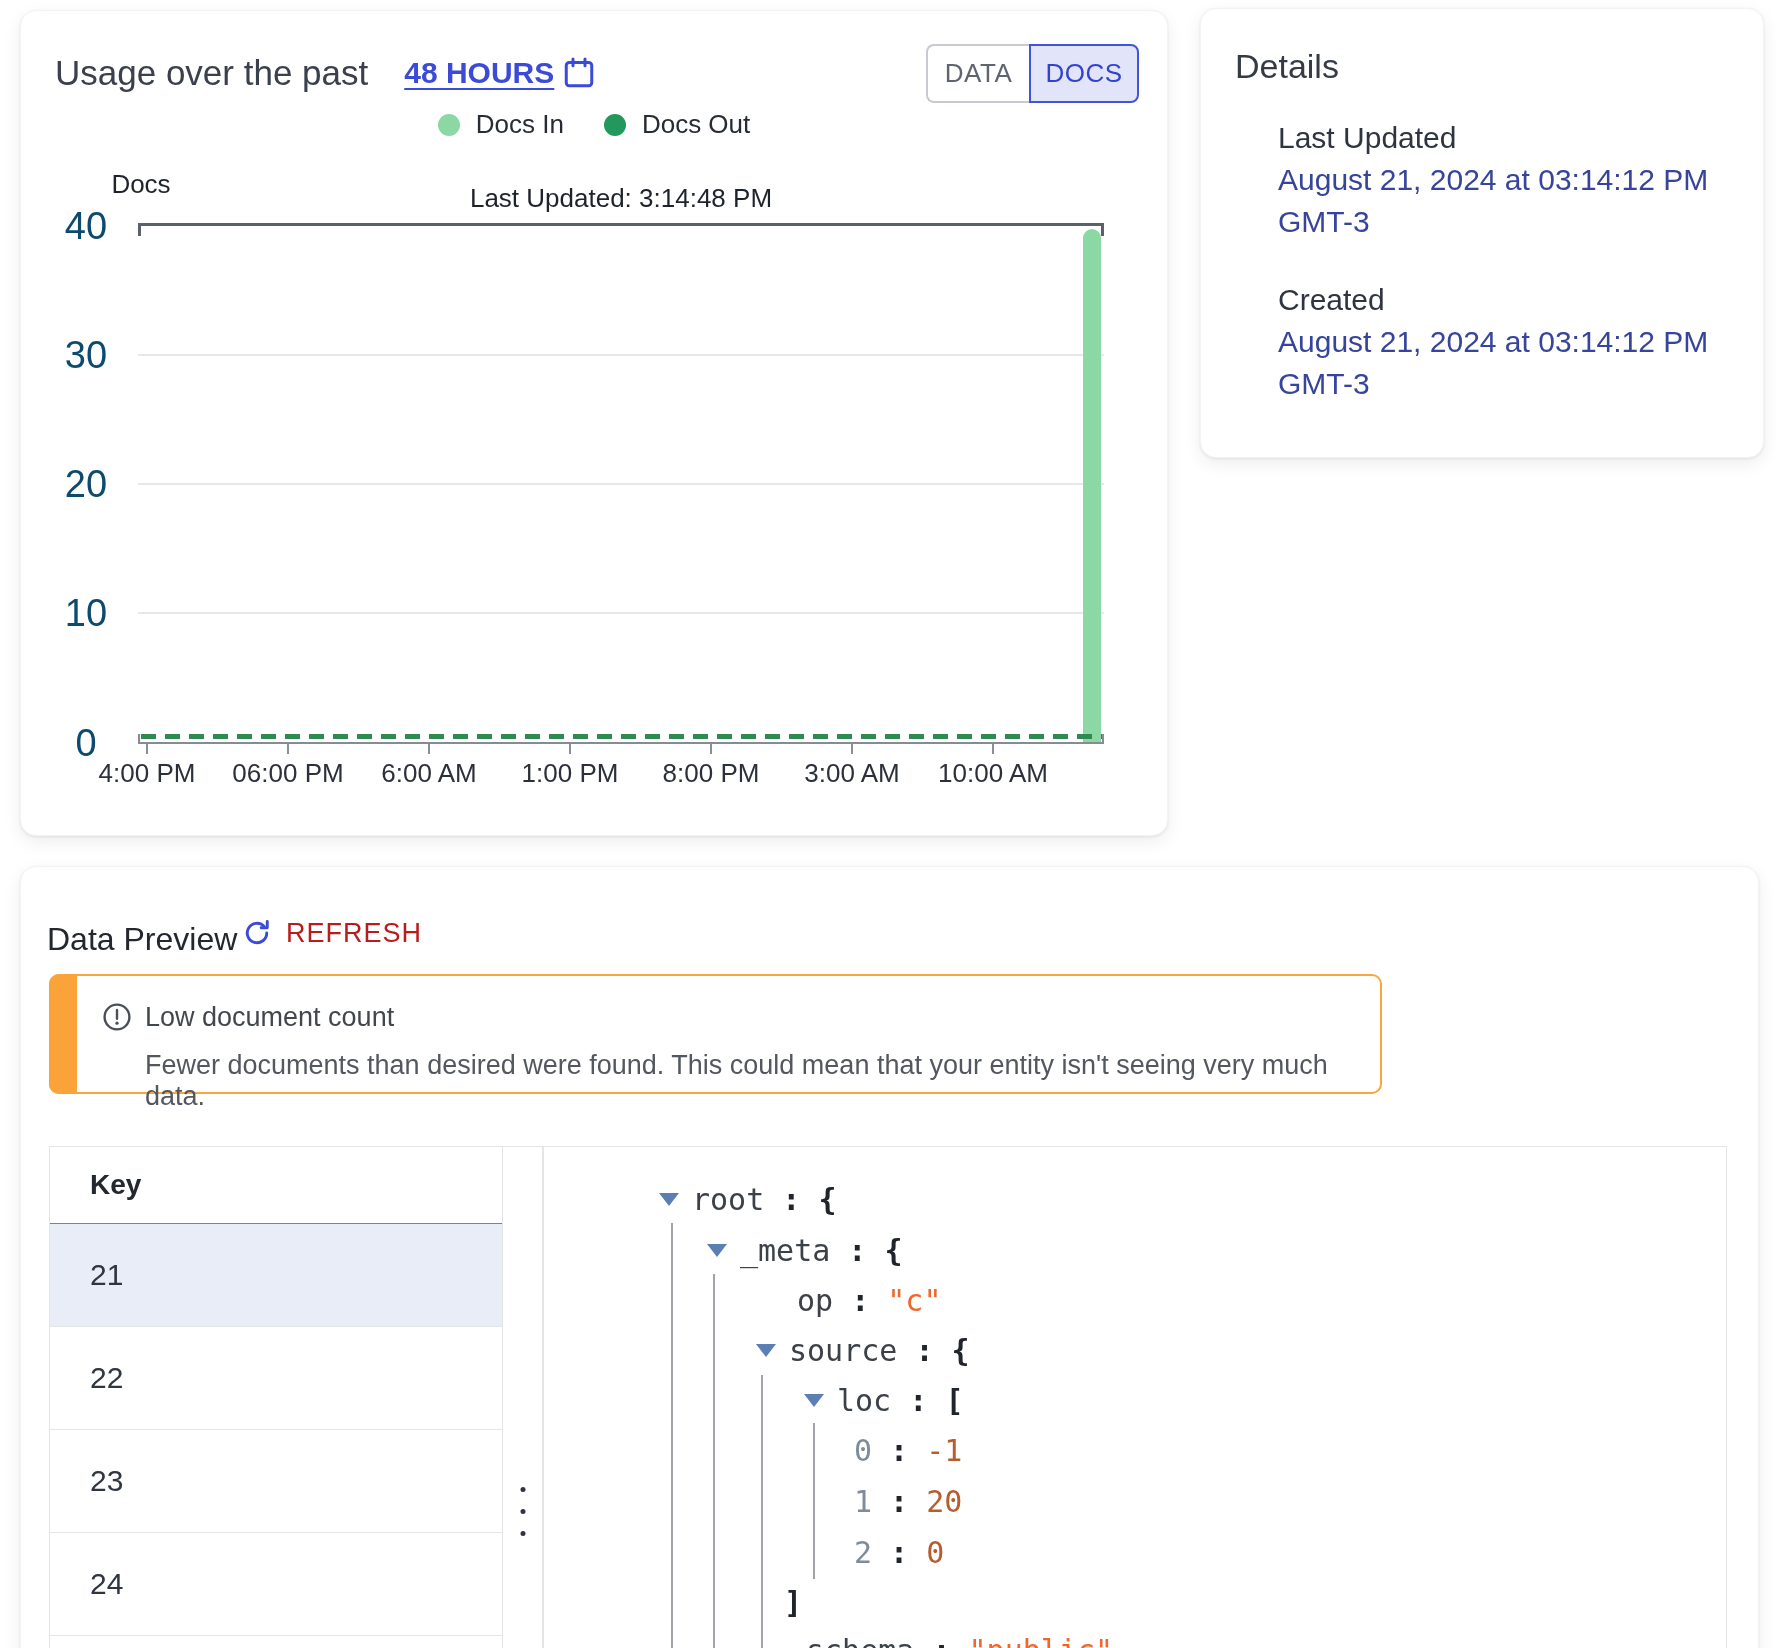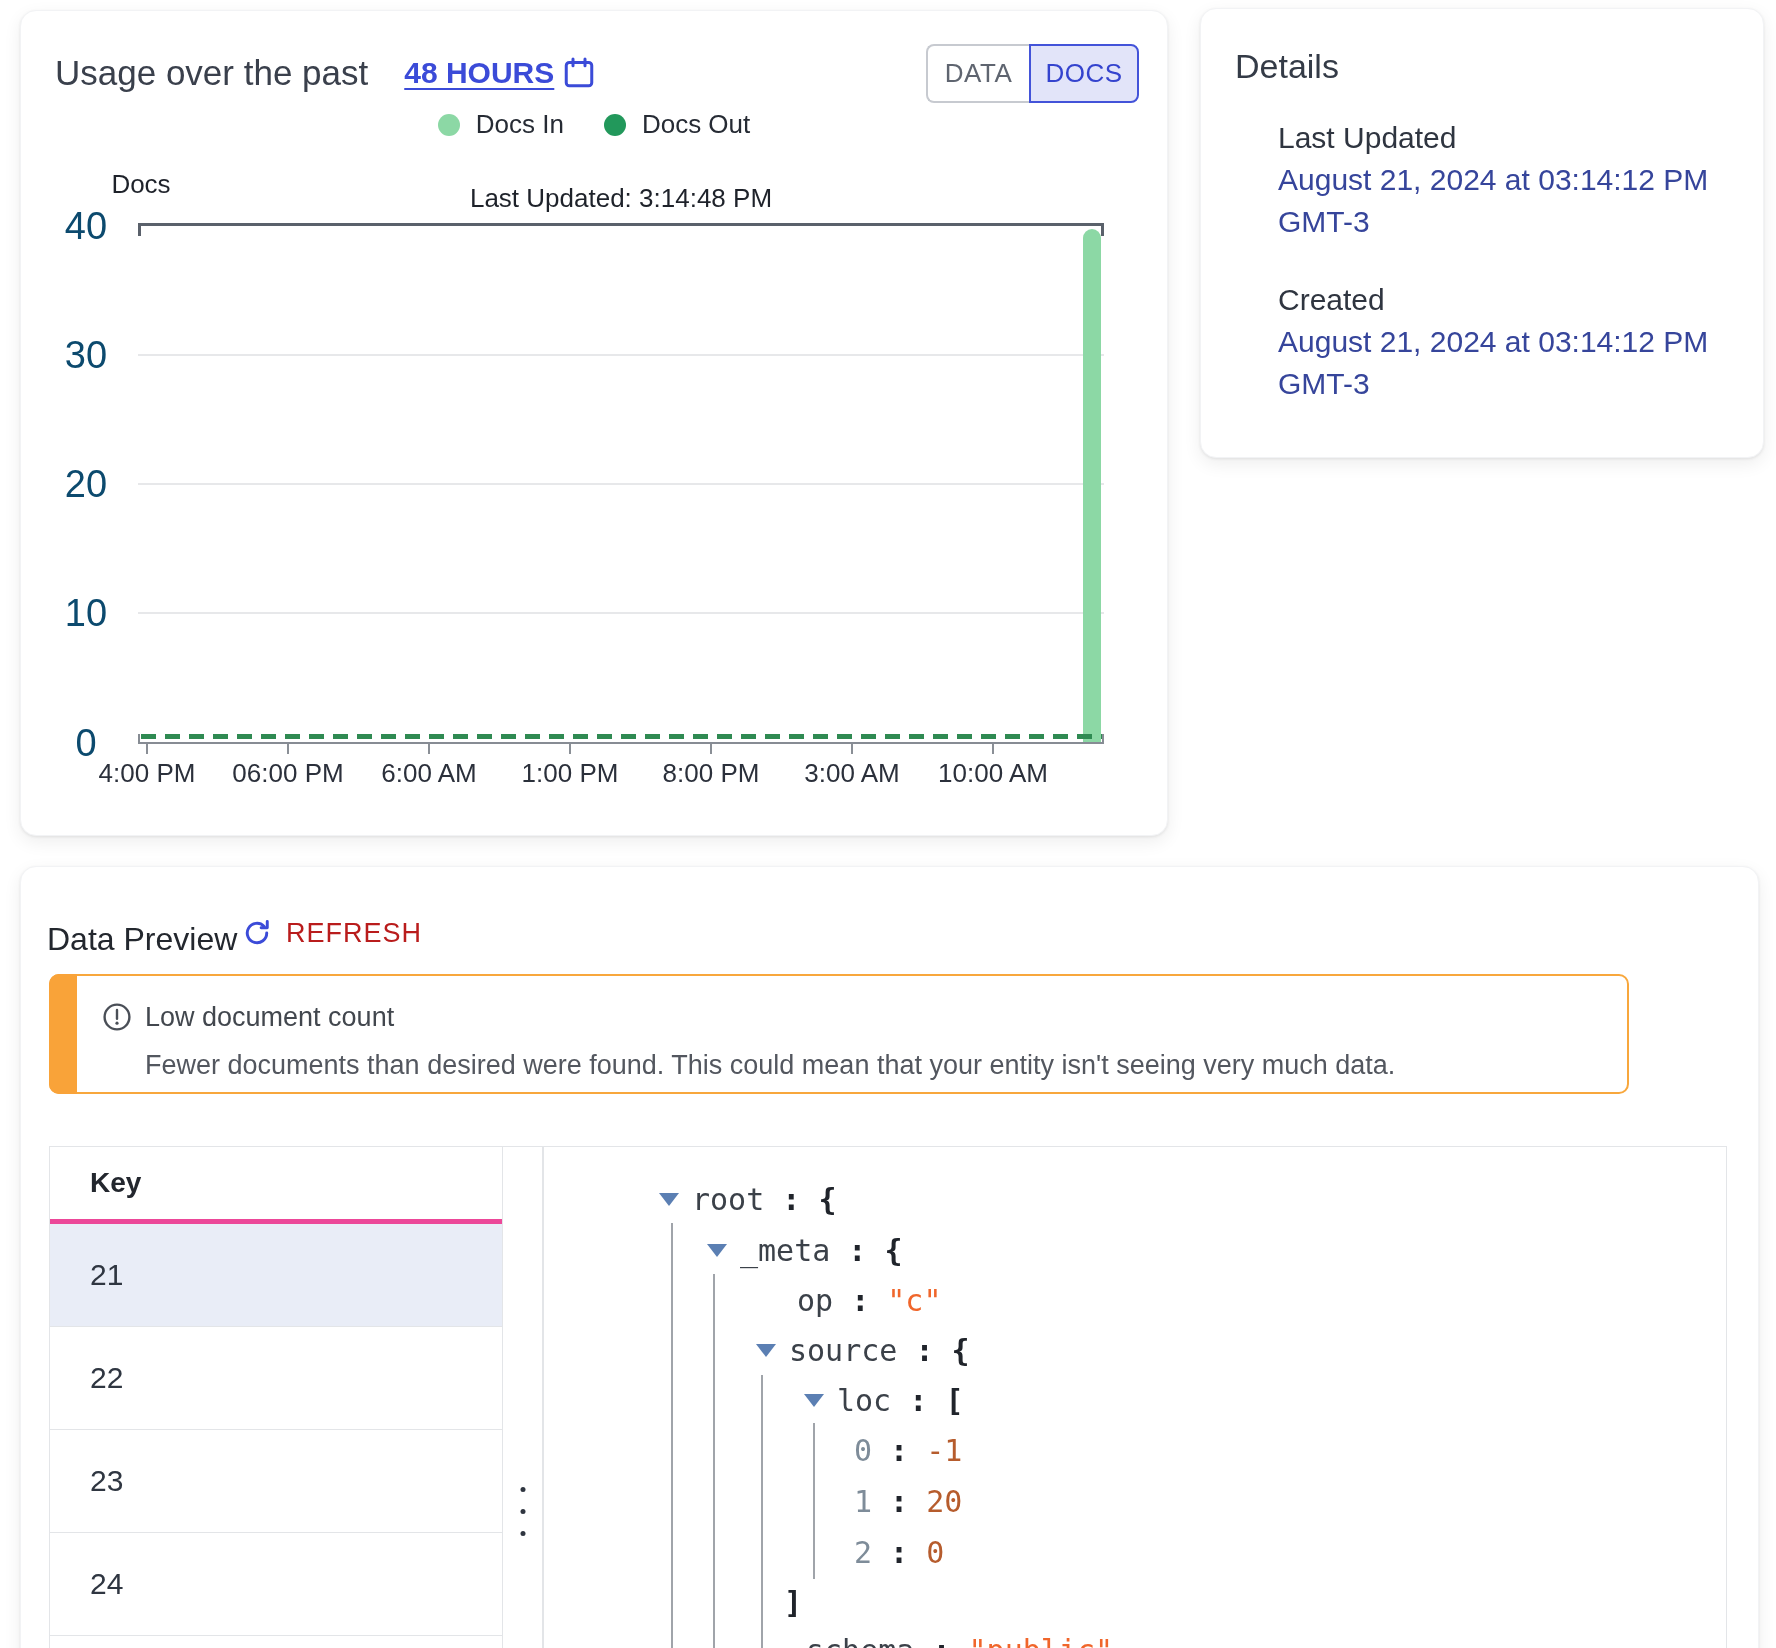--- a/index.html
+++ b/index.html
@@ -32,29 +32,29 @@
 
   
   .d-title{position:absolute;left:34px;top:38px;font-size:34px;color:#343B47;}
   .d-label{position:absolute;left:77px;font-size:30px;color:#2F3540;}
   .d-value{position:absolute;left:77px;width:480px;font-size:30px;line-height:42px;color:#36459B;}
 
   
   .p-title{position:absolute;left:26px;top:54px;font-size:32px;color:#23272E;}
   .refresh{position:absolute;left:220px;top:50px;display:flex;align-items:center;gap:13px;cursor:pointer;}
   .refresh-label{font-size:27px;font-weight:500;letter-spacing:1px;color:#b91c1c;}
-  .warn{position:absolute;left:28px;top:107px;width:1580px;height:120px;box-sizing:border-box;
+  .warn{position:absolute;left:28px;top:107px;width:1333px;height:120px;box-sizing:border-box;
         border:2px solid #F8A73C;border-radius:10px;background:#fff;}
   .warn-bar{position:absolute;left:-2px;top:-2px;bottom:-2px;width:28px;background:#F9A339;border-radius:10px 0 0 10px;}
   .warn-title{position:absolute;left:94px;top:26px;font-size:27px;font-weight:500;color:#42474E;}
   .warn-desc{position:absolute;left:94px;top:74px;font-size:27px;color:#53575F;}
 
   .ktable{position:absolute;left:28px;top:279px;width:454px;height:503px;box-sizing:border-box;
           border:1px solid #E3E5E8;border-bottom:none;background:#fff;}
-  .khead{height:77px;box-sizing:border-box;border-bottom:5px solid #ec4899;display:flex;align-items:center;}
+  .khead{height:77px;box-sizing:border-box;border-bottom:1px solid #ec4899;display:flex;align-items:center;}
   .khead span{margin-left:40px;font-size:28px;font-weight:600;color:#23272E;}
   .krow{height:103px;box-sizing:border-box;border-bottom:1px solid #E3E5E8;display:flex;align-items:center;cursor:pointer;}
   .krow span{margin-left:40px;font-size:30px;color:#2F3641;}
   .krow.sel{background:#E9EDF7;}
   .gutter{position:absolute;left:482px;top:279px;width:40px;height:503px;box-sizing:border-box;
           border-right:1px solid #E3E5E8;border-top:1px solid #E3E5E8;background:#fff;}
   .dots{position:absolute;left:50%;transform:translateX(-50%);top:340px;display:flex;flex-direction:column;gap:17px;cursor:col-resize;}
   .dots i{width:5px;height:5px;border-radius:50%;background:#2F3540;}
   .jpanel{position:absolute;left:522px;top:279px;width:1184px;height:503px;box-sizing:border-box;
           border:1px solid #E3E5E8;border-bottom:none;background:#fff;}

